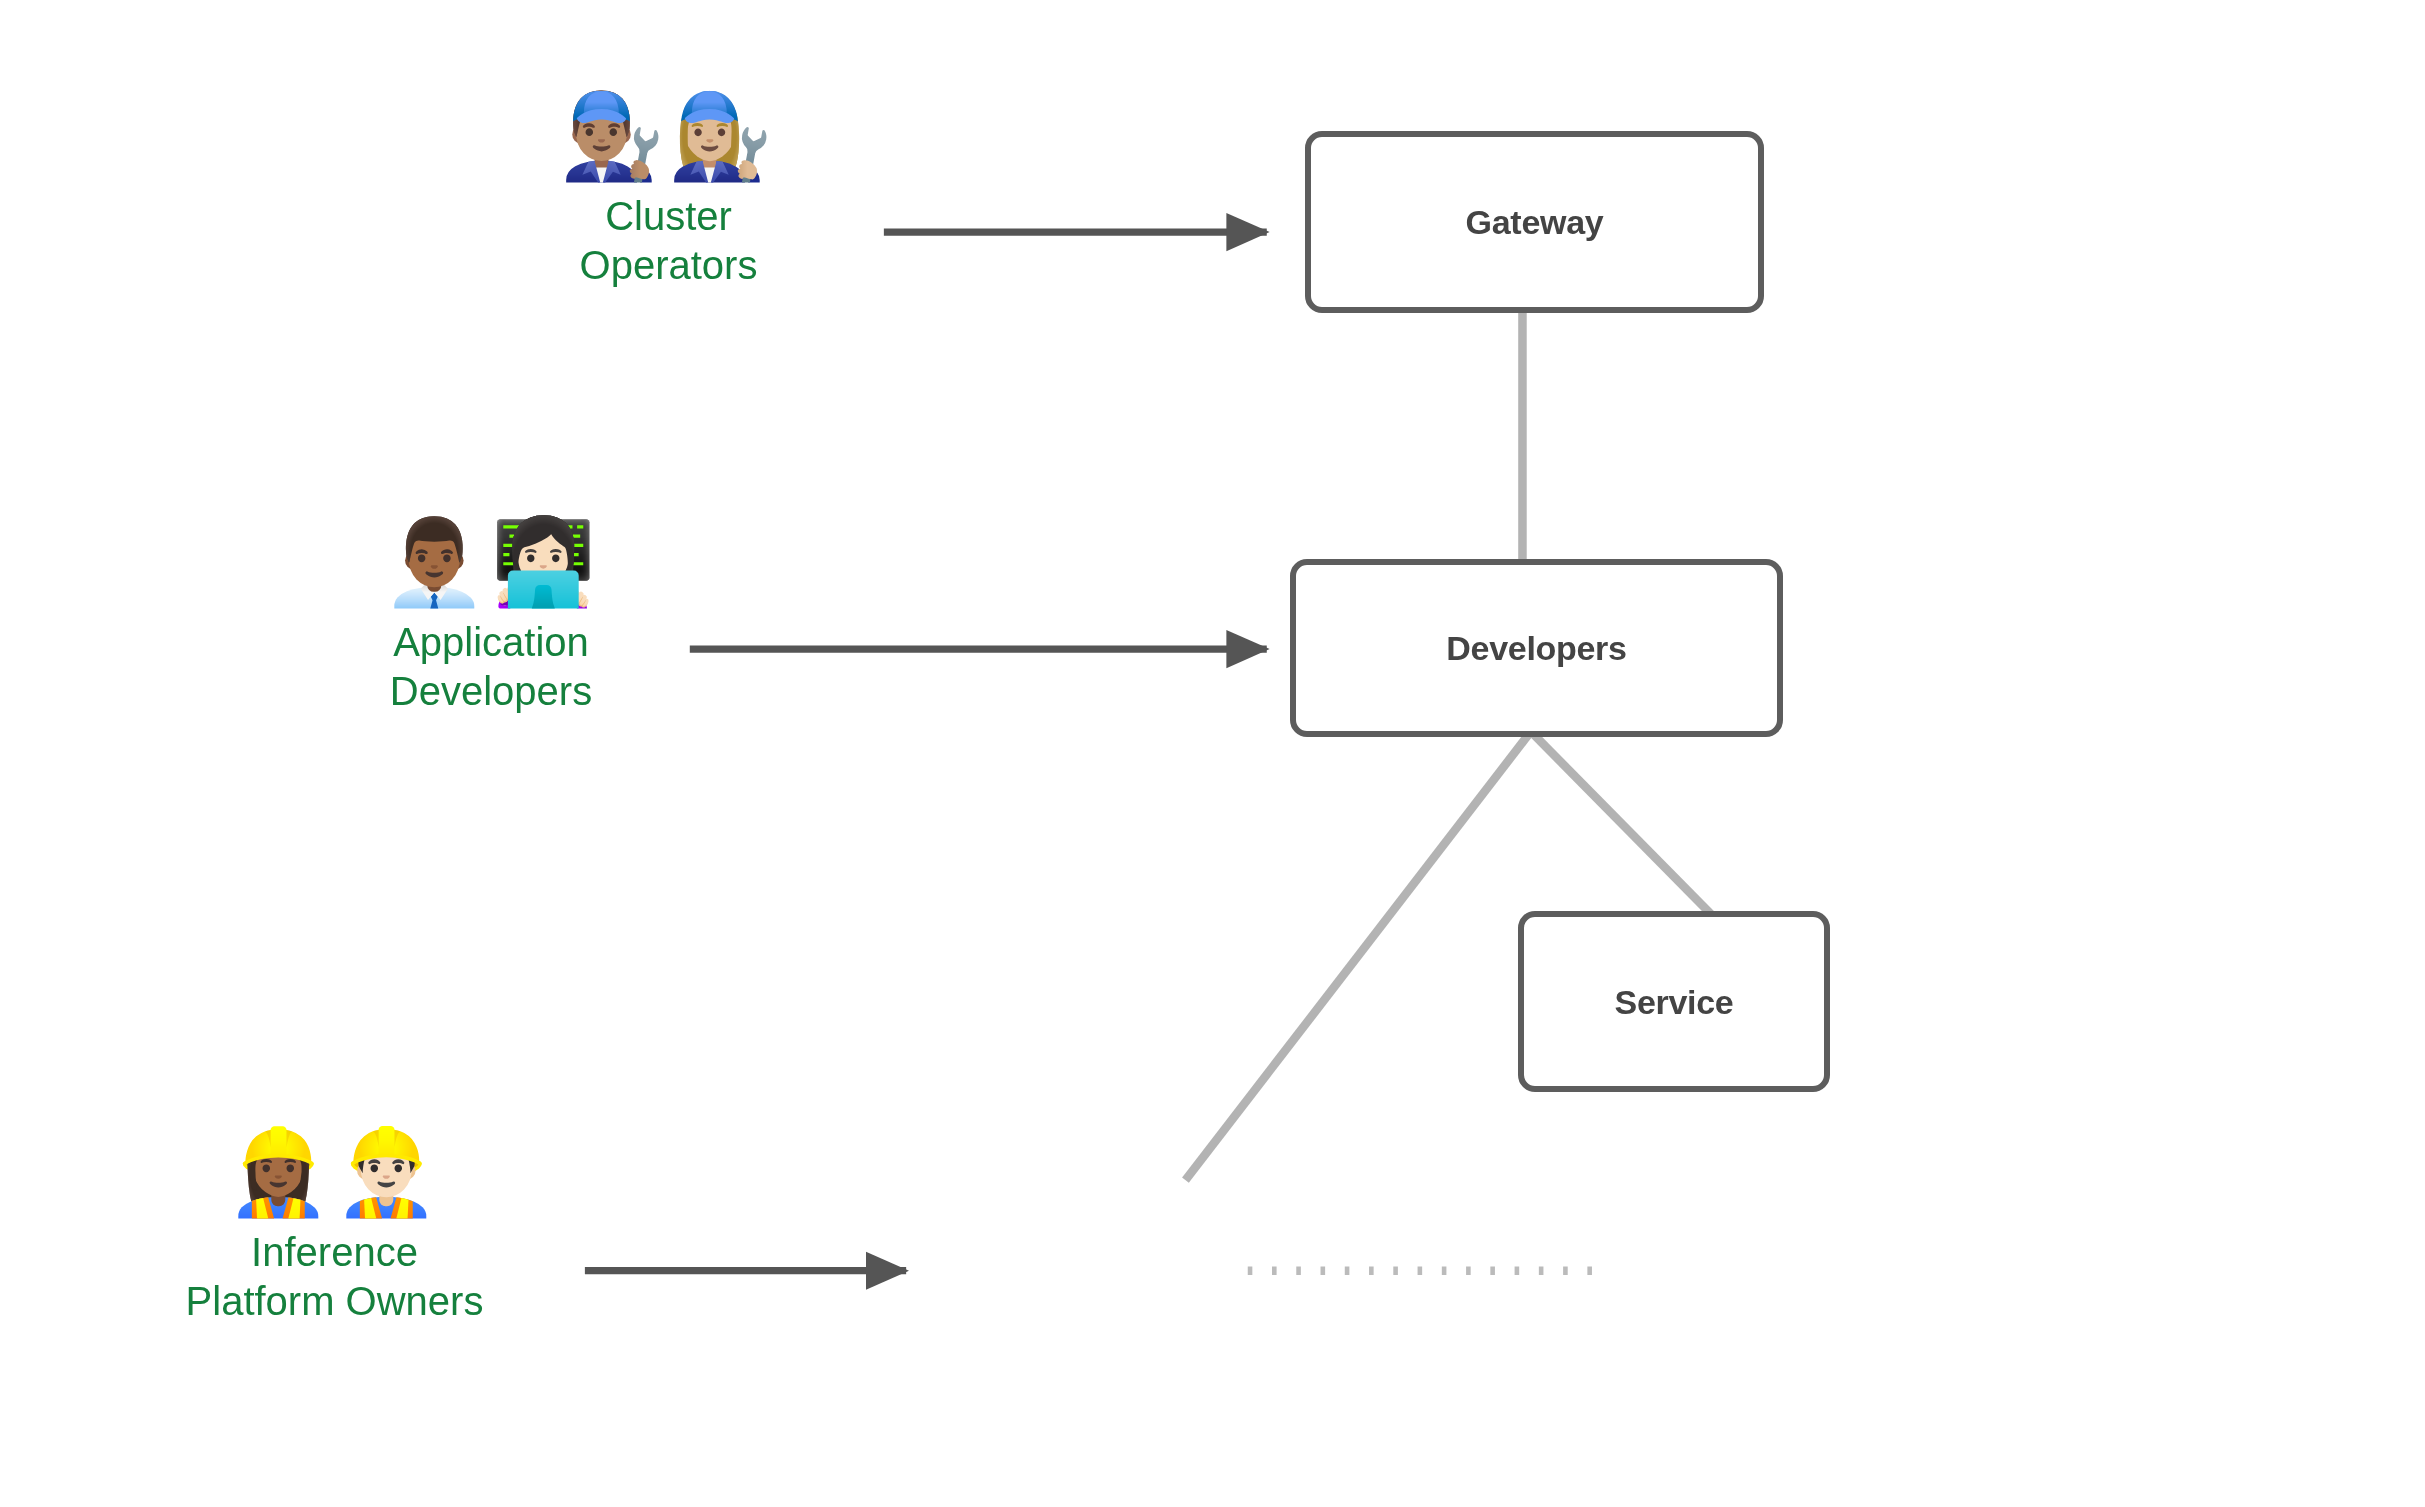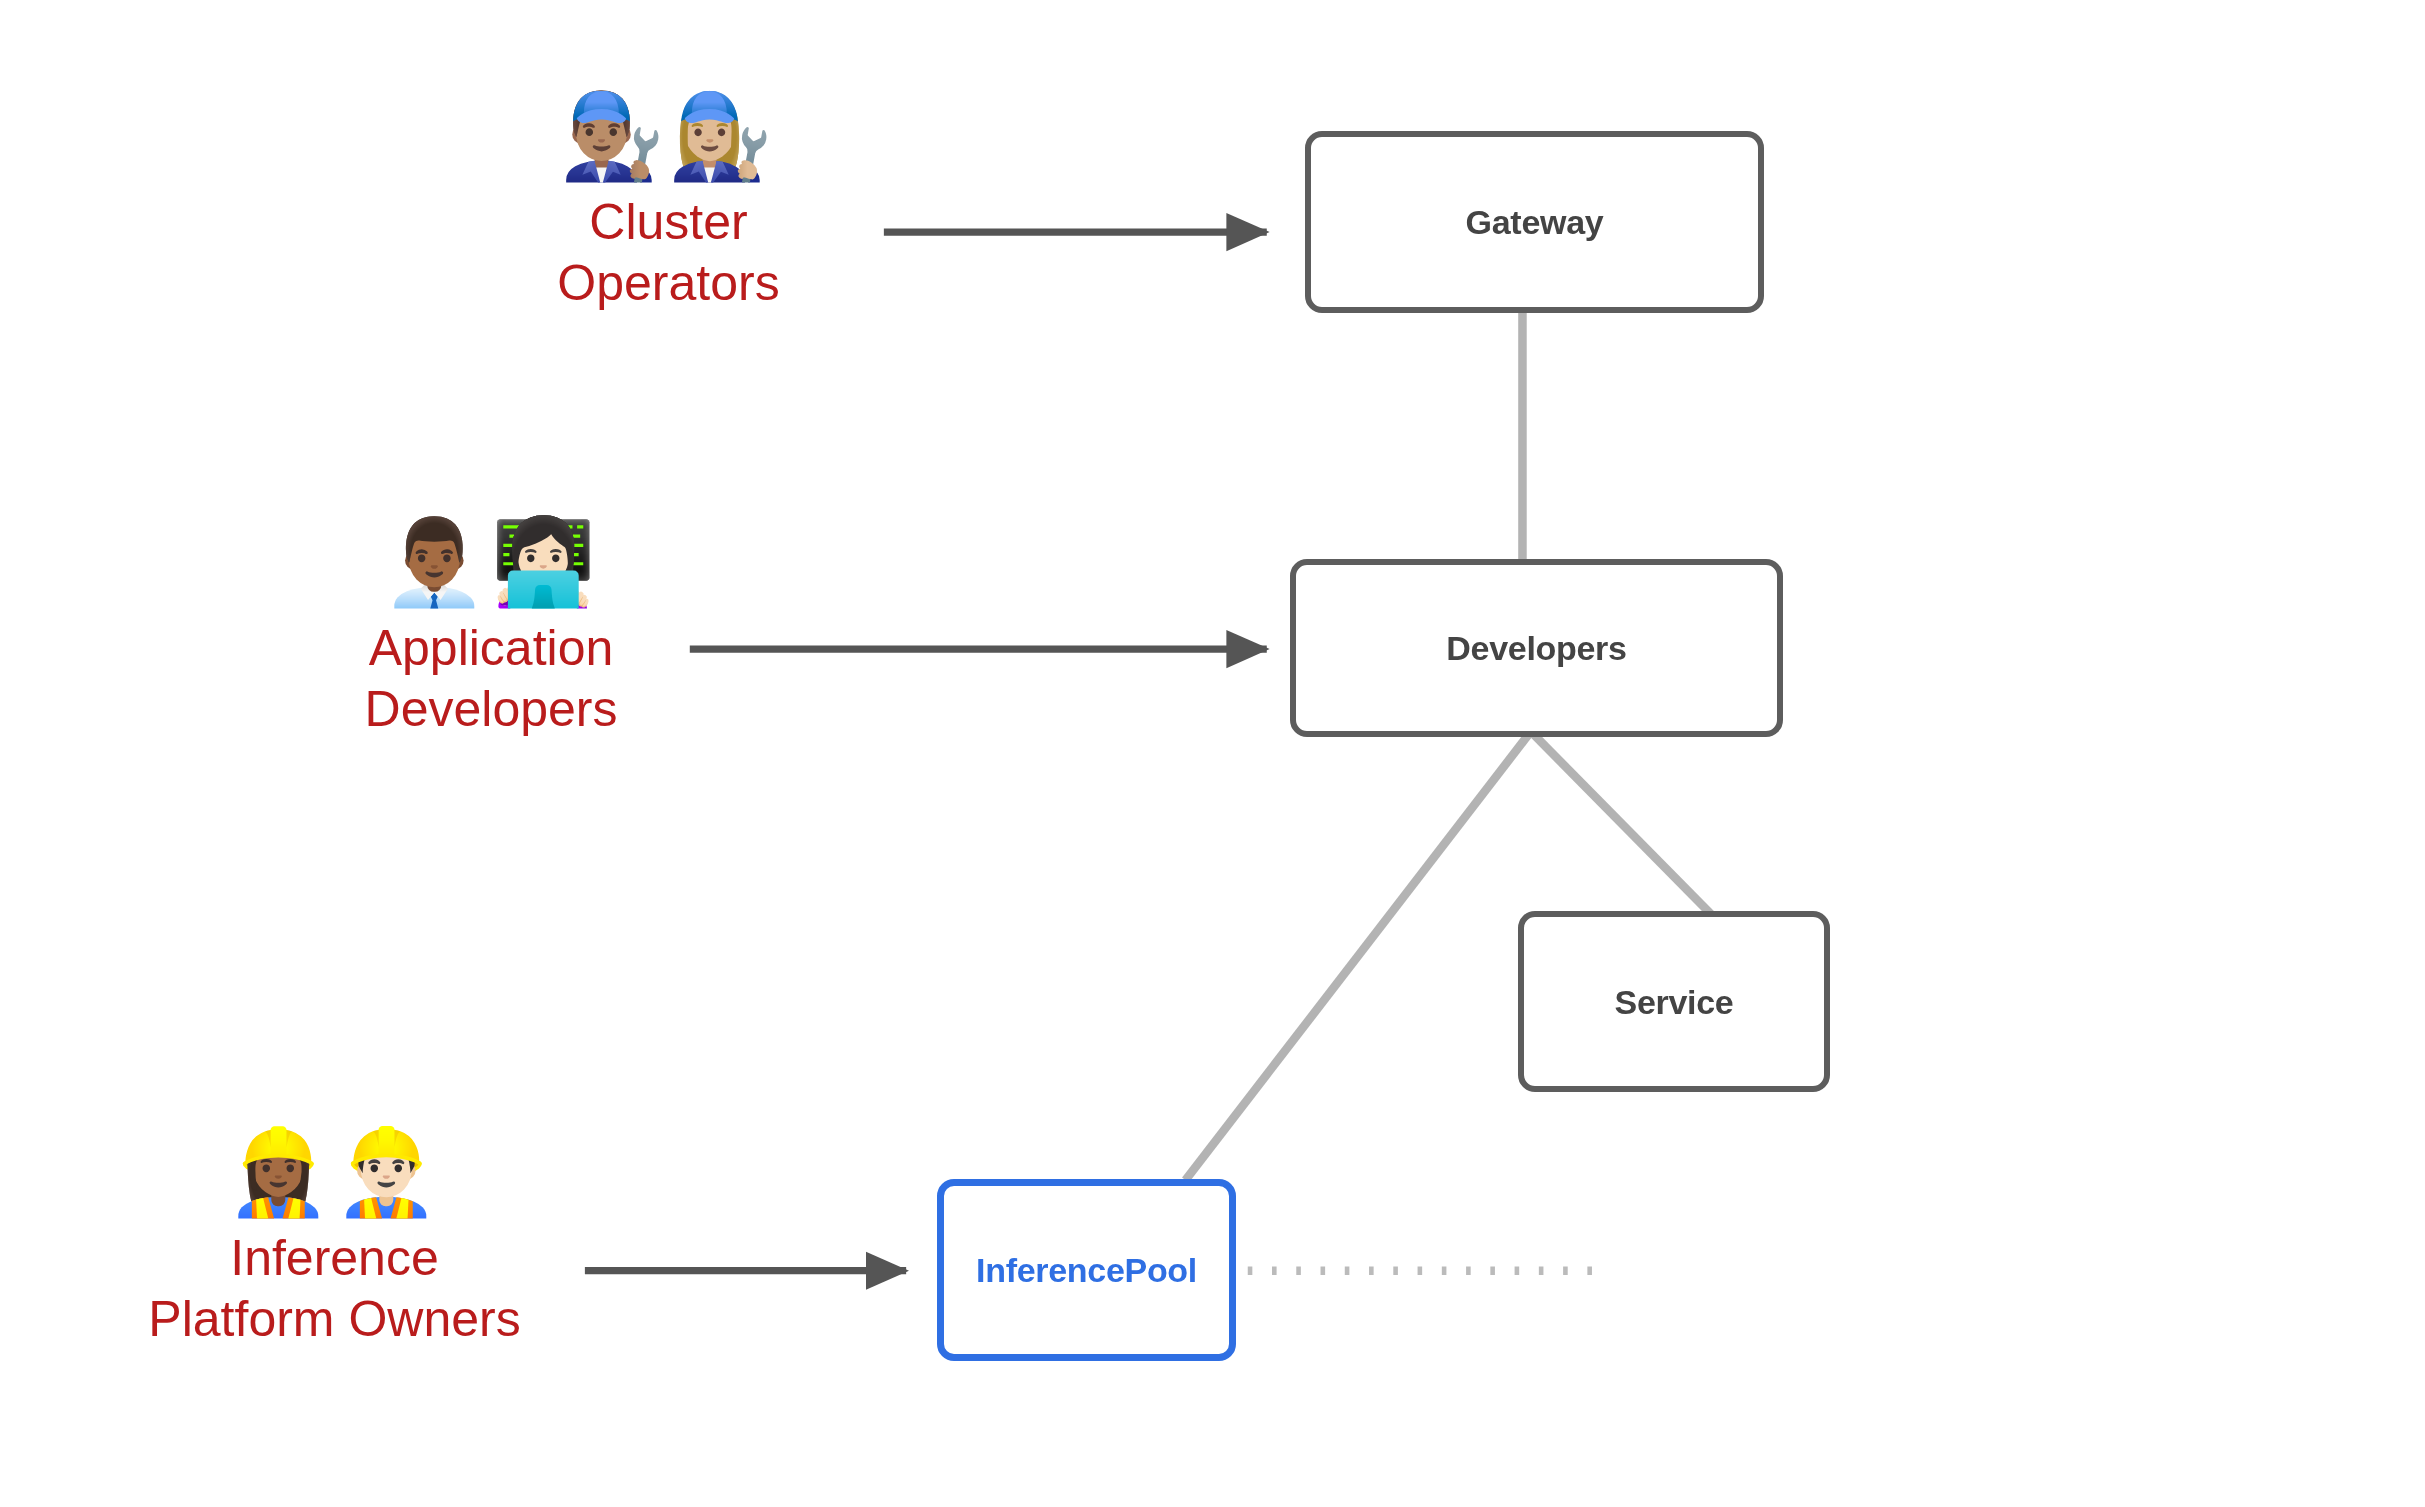--- a/index.html
+++ b/index.html
@@ -86,23 +86,23 @@
     font-family: "DejaVu Sans", sans-serif;
     font-size: 84px;
     line-height: 1.05;
     letter-spacing: 3.9px;
     white-space: nowrap;
     user-select: none;
   }
   .persona-label {
     margin-top: 11.8px;
     font-family: "Liberation Sans", sans-serif;
-    font-size: 50px;
+    font-size: 40px;
     line-height: 1.22;
-    color: #b91c1c;
+    color: #15803d;
     white-space: pre-line;
   }
 </style>
 </head>
 <body>
 
 <div id="diagram-root">
 
   <svg id="diagram-svg" viewBox="0 0 3700 2300" xmlns="http://www.w3.org/2000/svg">
     <defs>
@@ -149,19 +149,16 @@
   </div>
 
   <div class="node-box gray" style="left: 1290px; top: 559px; width: 493px; height: 178px;">
     <span class="node-label gray-text">Developers</span>
   </div>
 
   <div class="node-box gray" style="left: 1518px; top: 911px; width: 312px; height: 181px;">
     <span class="node-label gray-text">Service</span>
   </div>
 
-  <div class="node-box blue" style="left: 937px; top: 1179px; width: 299px; height: 182px;">
-    <span class="node-label blue-text">InferencePool</span>
-  </div>
 
 
 </div>
 
 
 </body></html>

